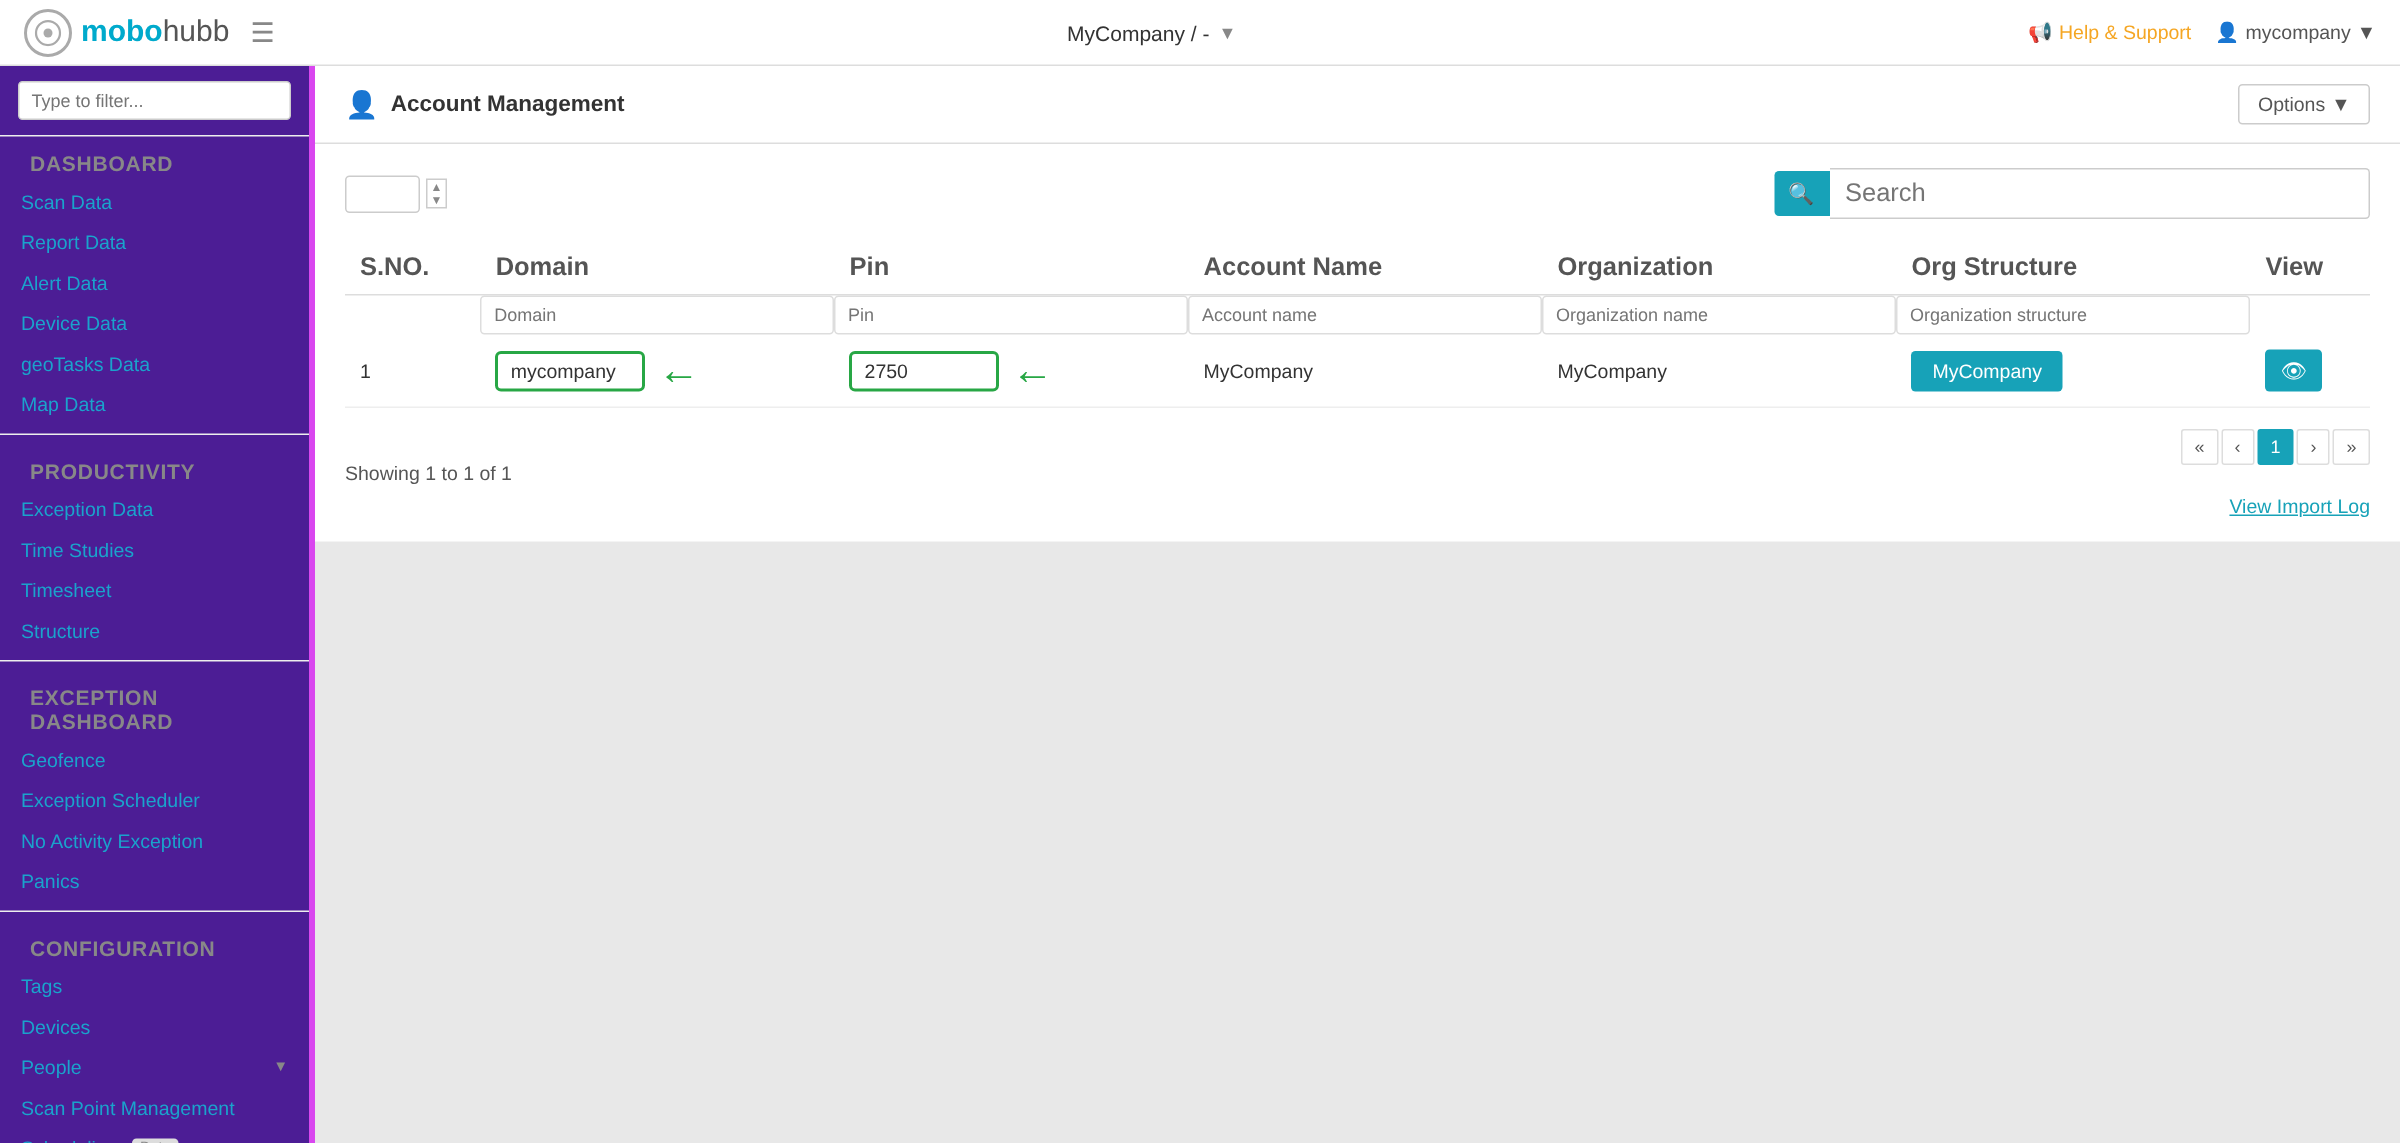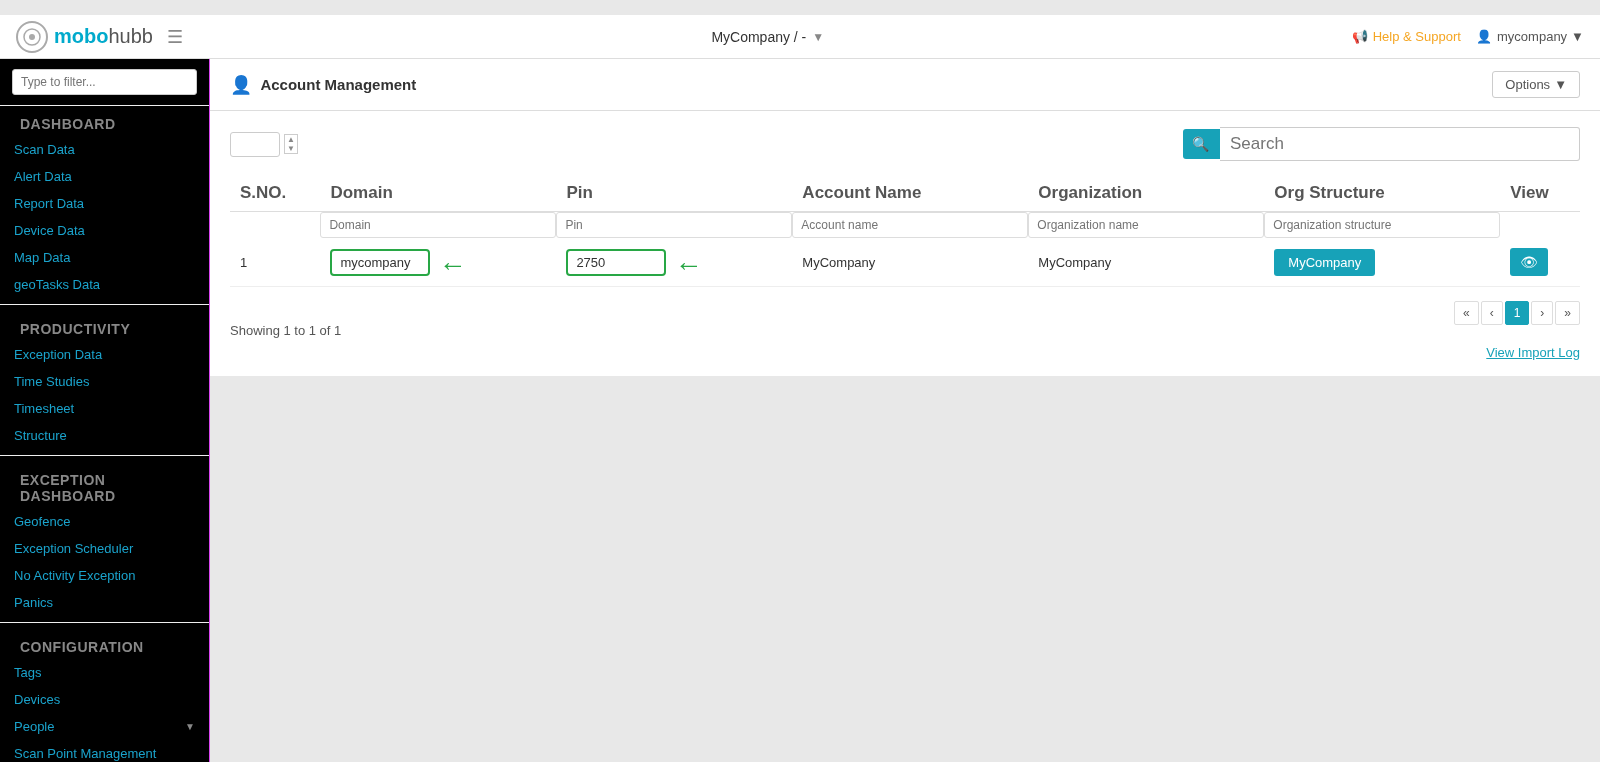--- a/index.html
+++ b/index.html
@@ -8,43 +8,42 @@
     
     .topnav {
       height: 44px;
       background: #fff;
       border-bottom: 1px solid #ddd;
       display: flex;
       align-items: center;
       padding: 0 16px;
       justify-content: space-between;
       flex-shrink: 0;
-      margin-top: 15px;
     }
     .topnav-left { display: flex; align-items: center; gap: 14px; }
     .logo { display: flex; align-items: center; gap: 6px; }
     .logo-circle { width: 32px; height: 32px; border-radius: 50%; border: 2px solid #aaa; display: flex; align-items: center; justify-content: center; font-size: 10px; color: #888; }
     .logo-text { font-size: 20px; font-weight: 300; color: #555; }
     .logo-text span { color: #00aacc; font-weight: 600; }
     .hamburger { font-size: 18px; color: #888; cursor: pointer; }
     .topnav-center { display: flex; align-items: center; gap: 6px; color: #555; font-size: 14px; }
     .topnav-center .company { color: #333; font-weight: 500; }
     .topnav-center .dropdown-arrow { color: #888; font-size: 12px; }
     .topnav-right { display: flex; align-items: center; gap: 16px; }
     .help-support { color: #f5a623; font-size: 13px; display: flex; align-items: center; gap: 4px; cursor: pointer; }
     .user-menu { color: #555; font-size: 13px; display: flex; align-items: center; gap: 4px; cursor: pointer; }
 
     
     .layout { display: flex; flex: 1; overflow: hidden; }
 
     
     .sidebar {
       width: 210px;
-      background: #000000;
-      border-right: 1px solid #d946ef;
+      background: #4c1d95;
+      border-right: 4px solid #d946ef;
       overflow-y: auto;
       flex-shrink: 0;
     }
     .sidebar-filter {
       padding: 10px 12px;
       border-bottom: 1px solid #eee;
     }
     .sidebar-filter input {
       width: 100%;
       padding: 5px 8px;
@@ -300,33 +299,33 @@
   <div class="sidebar">
     <div class="sidebar-filter">
       <input type="text" placeholder="Type to filter..." style="">
     </div>
 
     <div class="sidebar-section-title">DASHBOARD</div>
     <div class="sidebar-item">
         <span>Scan Data</span>
       </div>
     <div class="sidebar-item">
+        <span>Report Data</span>
+      </div>
+    <div class="sidebar-item">
         <span>Alert Data</span>
       </div>
     <div class="sidebar-item">
-        <span>Report Data</span>
-      </div>
-    <div class="sidebar-item">
         <span>Device Data</span>
       </div>
     <div class="sidebar-item">
+        <span>geoTasks Data</span>
+      </div>
+    <div class="sidebar-item">
         <span>Map Data</span>
-      </div>
-    <div class="sidebar-item">
-        <span>geoTasks Data</span>
       </div>
 
     <div class="sidebar-divider"></div>
 
     <div class="sidebar-section-title">PRODUCTIVITY</div>
     <div class="sidebar-item">
         <span>Exception Data</span>
       </div>
     <div class="sidebar-item">
         <span>Time Studies</span>

